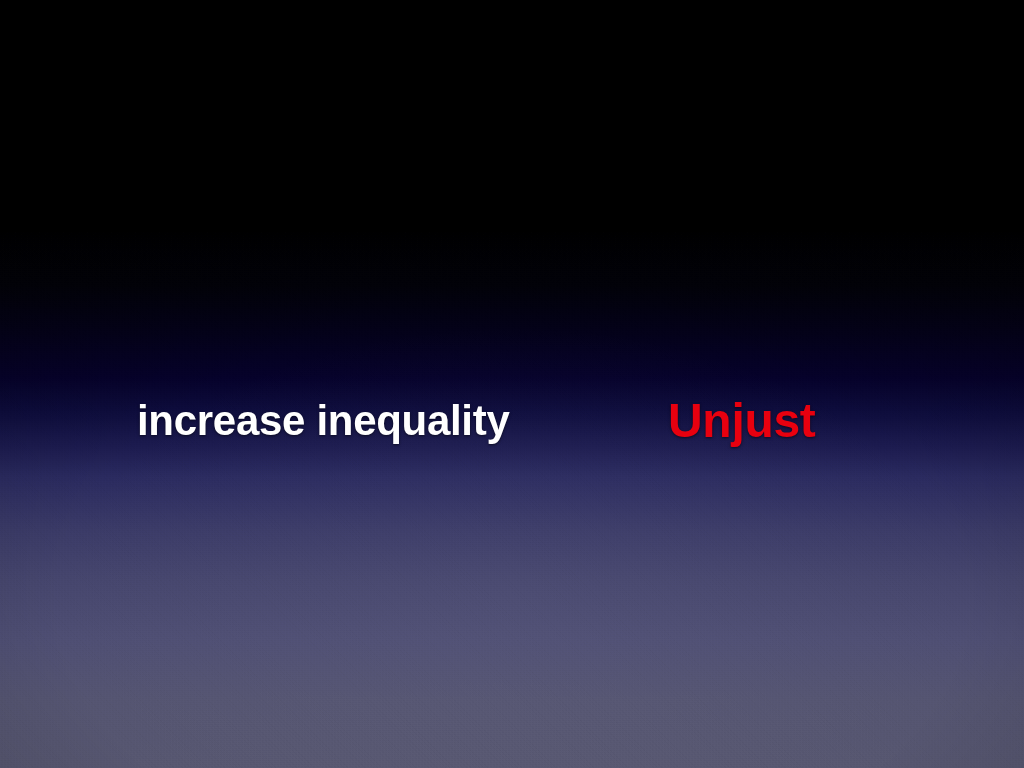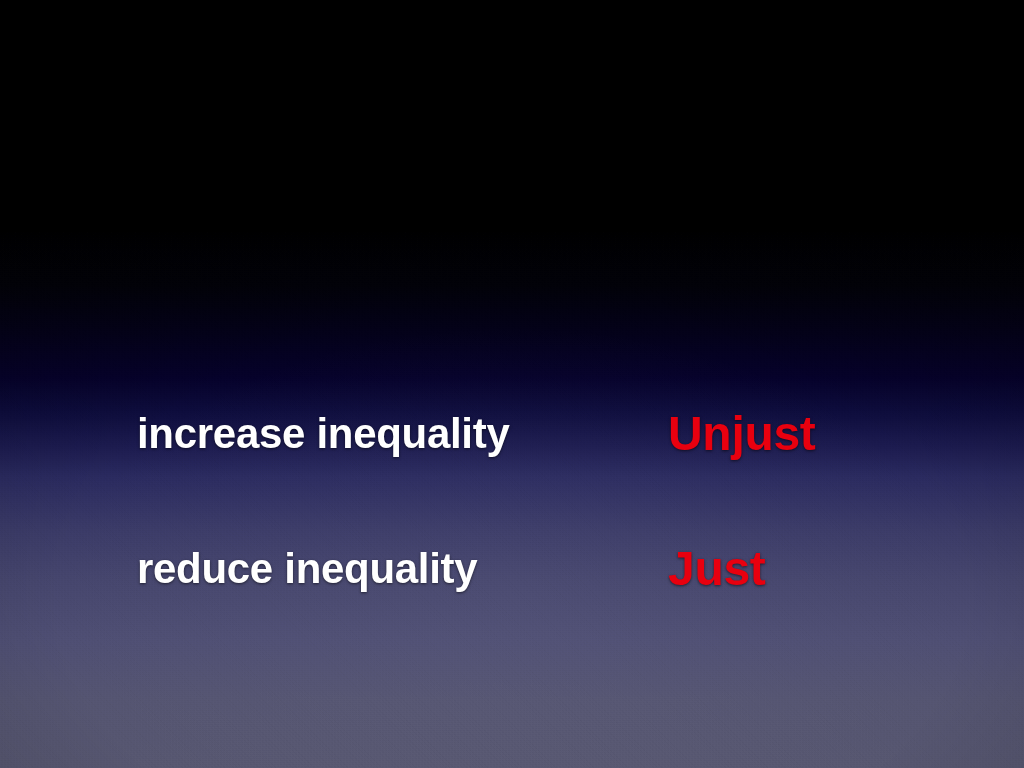--- a/index.html
+++ b/index.html
@@ -72,21 +72,20 @@
     position: absolute;
     inset: 0;
   }
 
   .text-row {
     position: absolute;
     left: 137px;
     display: flex;
     align-items: flex-end;
     white-space: nowrap;
-    margin-top: 13px;
   }
 
   #row-1 { top: 398px; }
   #row-2 { top: 533px; }
 
   .phrase {
     font-size: 42px;
     font-weight: bold;
     line-height: 46px;
     letter-spacing: -0.3px;
@@ -114,19 +113,15 @@
   <div class="bg-vignette"></div>
   <div class="bg-noise"></div>
 
   <div class="content">
 
     <div class="text-row" id="row-1">
       <span class="phrase">increase inequality</span>
       <span class="verdict">Unjust</span>
     </div>
 
-    <div class="text-row" id="row-2">
-      <span class="phrase">reduce inequality</span>
-      <span class="verdict">Just</span>
-    </div>
 
   </div>
 </div>
 
 </body></html>

